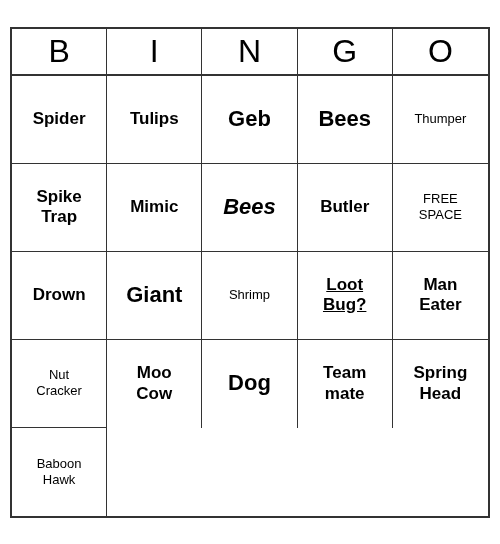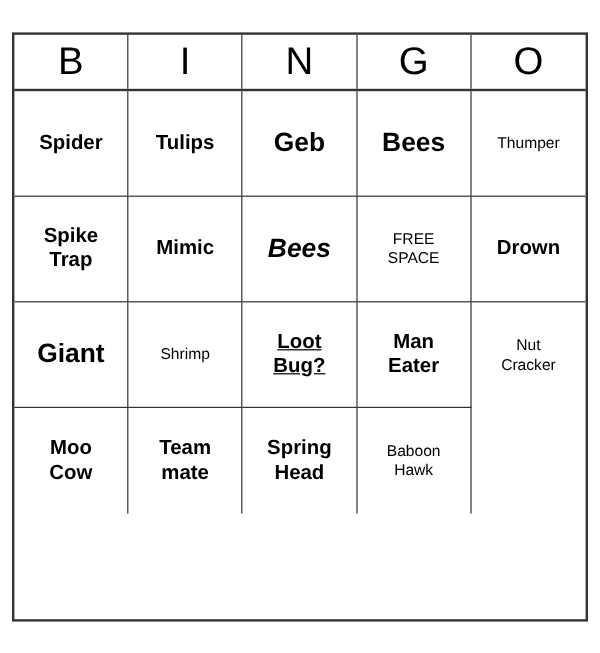--- a/index.html
+++ b/index.html
@@ -113,20 +113,23 @@
         <span class="cell-text medium" style="white-space: pre-line;">Spike
 Trap</span>
       </div>
       <div class="bingo-cell">
         <span class="cell-text medium" style="white-space: pre-line;">Mimic</span>
       </div>
       <div class="bingo-cell">
         <span class="cell-text large" style="white-space: pre-line; font-style: italic;">Bees</span>
       </div>
       <div class="bingo-cell">
+        <span class="cell-text medium" style="white-space: pre-line;">Butler</span>
+      </div>
+      <div class="bingo-cell">
         <span class="cell-text" style="white-space: pre-line;">FREE
 SPACE</span>
       </div>
       <div class="bingo-cell">
         <span class="cell-text medium" style="white-space: pre-line;">Drown</span>
       </div>
       <div class="bingo-cell">
         <span class="cell-text large" style="white-space: pre-line;">Giant</span>
       </div>
       <div class="bingo-cell">
@@ -142,20 +145,23 @@
       </div>
       <div class="bingo-cell">
         <span class="cell-text" style="white-space: pre-line;">Nut
 Cracker</span>
       </div>
       <div class="bingo-cell">
         <span class="cell-text medium" style="white-space: pre-line;">Moo
 Cow</span>
       </div>
       <div class="bingo-cell">
+        <span class="cell-text large" style="white-space: pre-line;">Dog</span>
+      </div>
+      <div class="bingo-cell">
         <span class="cell-text medium" style="white-space: pre-line;">Team
 mate</span>
       </div>
       <div class="bingo-cell">
         <span class="cell-text medium" style="white-space: pre-line;">Spring
 Head</span>
       </div>
       <div class="bingo-cell">
         <span class="cell-text" style="white-space: pre-line;">Baboon
 Hawk</span>

